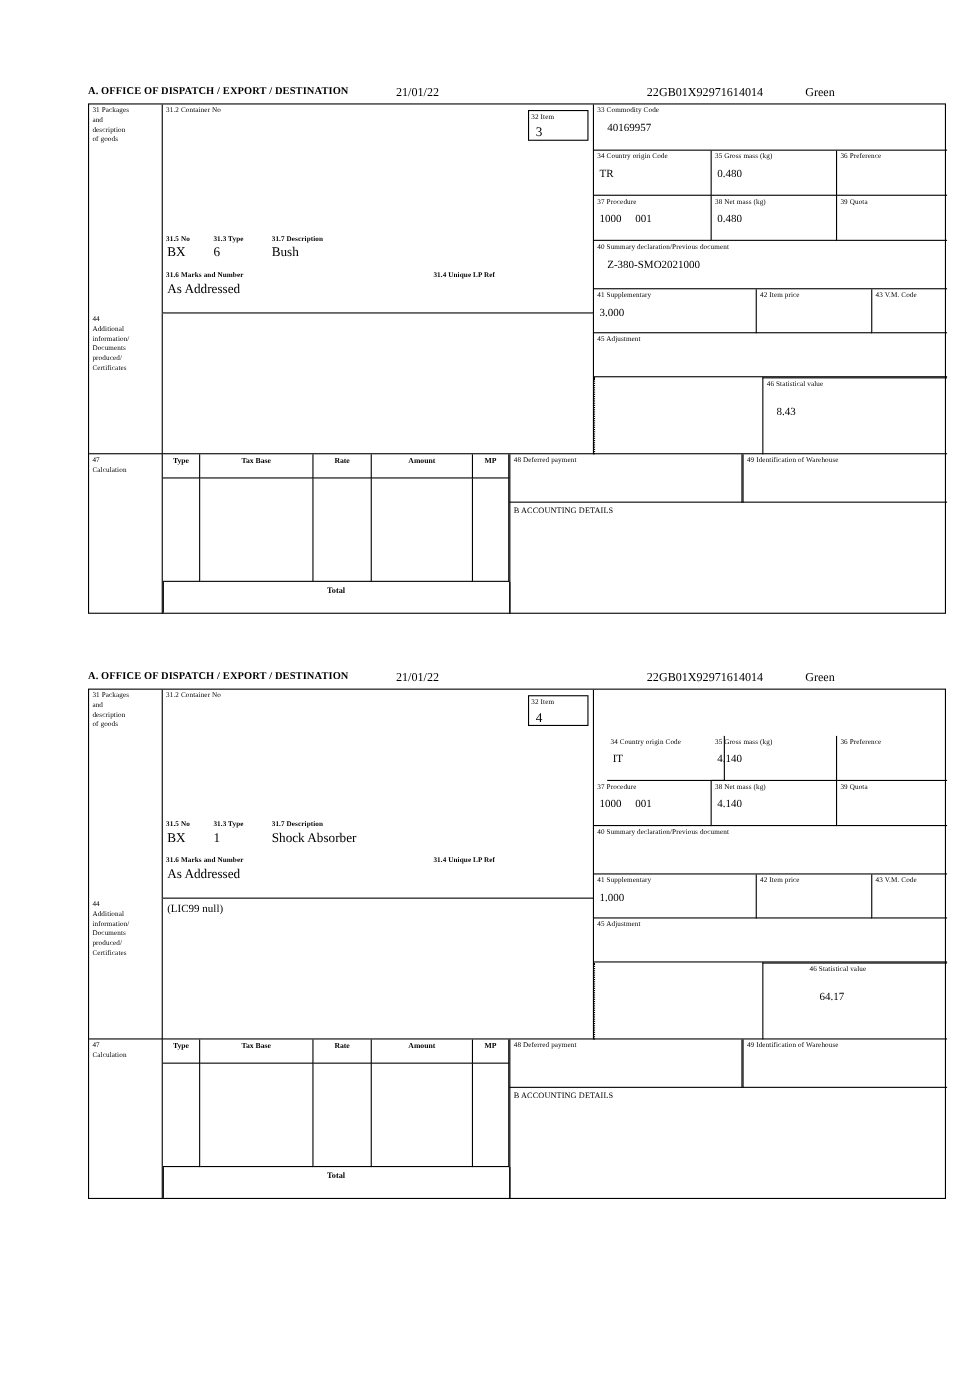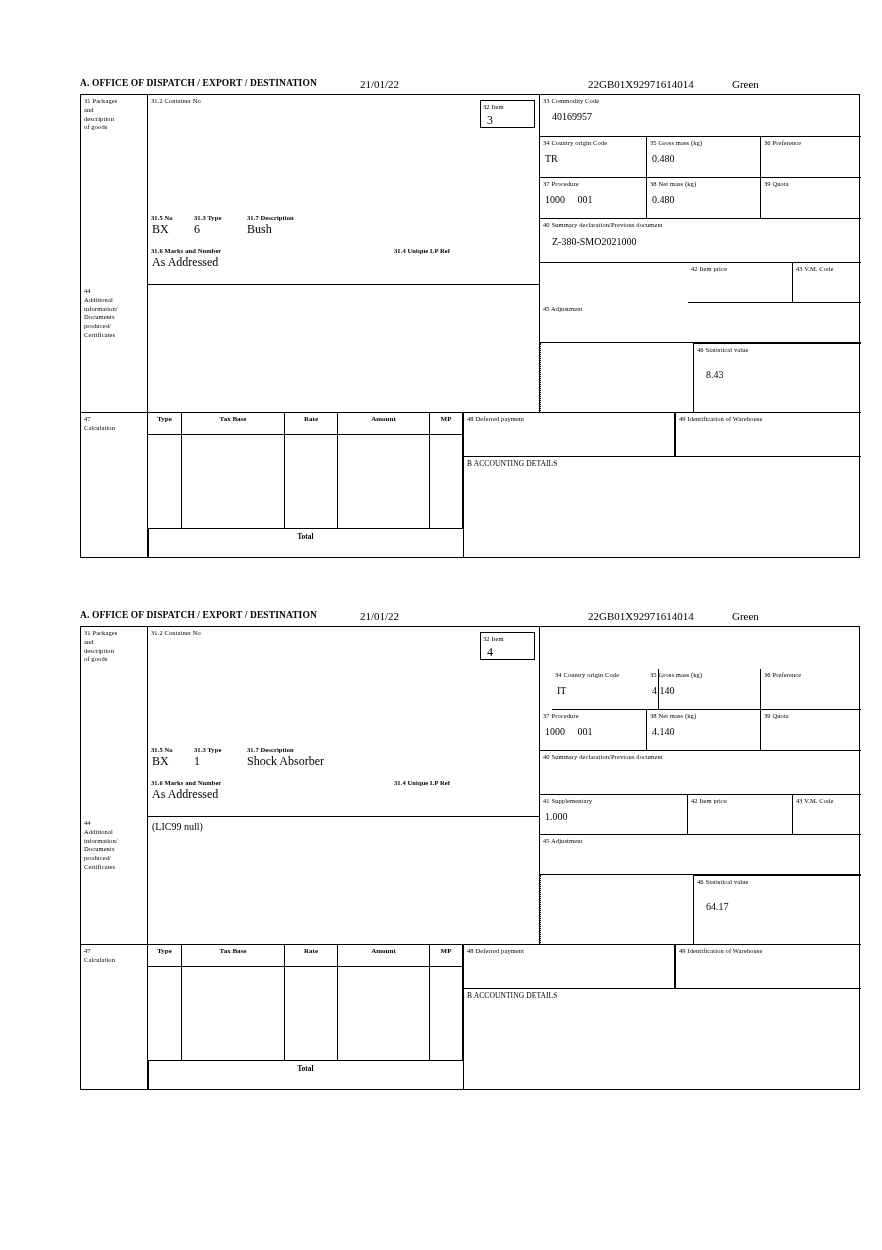--- a/index.html
+++ b/index.html
@@ -222,20 +222,24 @@
       <div class="cell bb" style="left:680px;top:83px;width:100px;height:41px;">
         <span class="lbl">39 Quota</span>
         <span class="val"></span>
       </div>
 
       <div class="cell bb" style="left:459px;top:124px;width:321px;height:44px;">
         <span class="lbl">40 Summary declaration/Previous document</span>
         <span class="val" style="padding-left:12px;padding-top:6px;">Z-380-SMO2021000</span>
       </div>
 
+      <div class="cell bb br" style="left:459px;top:168px;width:148px;height:40px;">
+        <span class="lbl">41 Supplementary</span>
+        <span class="val" style="padding-top:5px;">3.000</span>
+      </div>
 
       <div class="cell bb br" style="left:607px;top:168px;width:105px;height:40px;">
         <span class="lbl">42 Item price</span>
         <span class="val"></span>
       </div>
 
       <div class="cell bb" style="left:712px;top:168px;width:68px;height:40px;">
         <span class="lbl">43 V.M. Code</span>
         <span class="val"></span>
       </div>
@@ -413,21 +417,21 @@
         <span class="val" style="padding-top:4px;padding-left:4px;">(LIC99 null)</span>
       </div>
 
       <div class="cell bb" style="left:459px;top:208px;width:321px;height:40px;">
         <span class="lbl">45 Adjustment</span>
         <span class="val"></span>
       </div>
 
       <div class="cell bb" style="left:459px;top:248px;width:321px;height:70px;"></div>
       <div class="dotted-v" style="left:459px;top:248px;height:70px;"></div>
-      <div class="cell bl bt" style="left:612px;top:248px;width:168px;height:70px;">
+      <div class="cell bl bt" style="left:612px;top:248px;width:168px;height:70px;padding-left:39px;">
         <span class="lbl">46 Statistical value</span>
         <span class="val" style="padding-left:12px;padding-top:14px;">64.17</span>
       </div>
 
       <div class="cell br" style="left:0;top:318px;width:67px;height:145px;">
         <span class="lbl" style="white-space:pre-line;">47
 Calculation</span>
       </div>
 
       <div class="cell br bb" style="left:67px;top:318px;width:34px;height:22px;">

